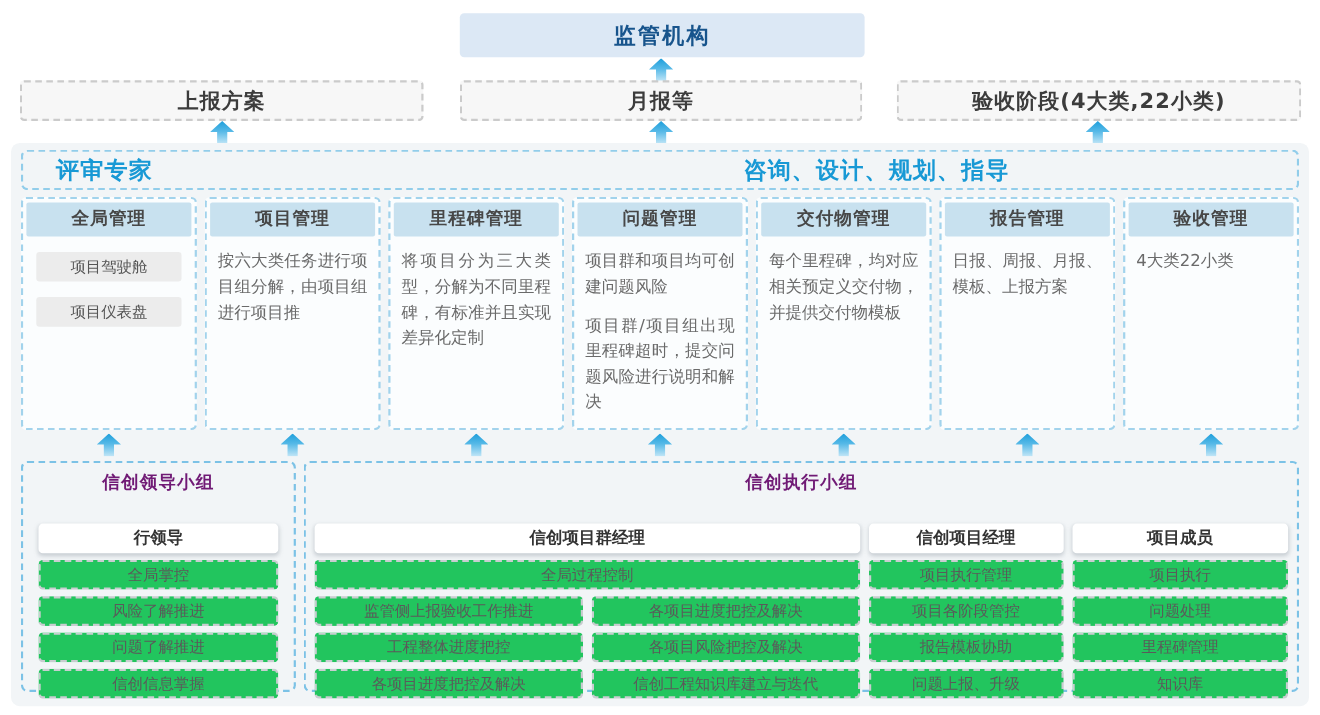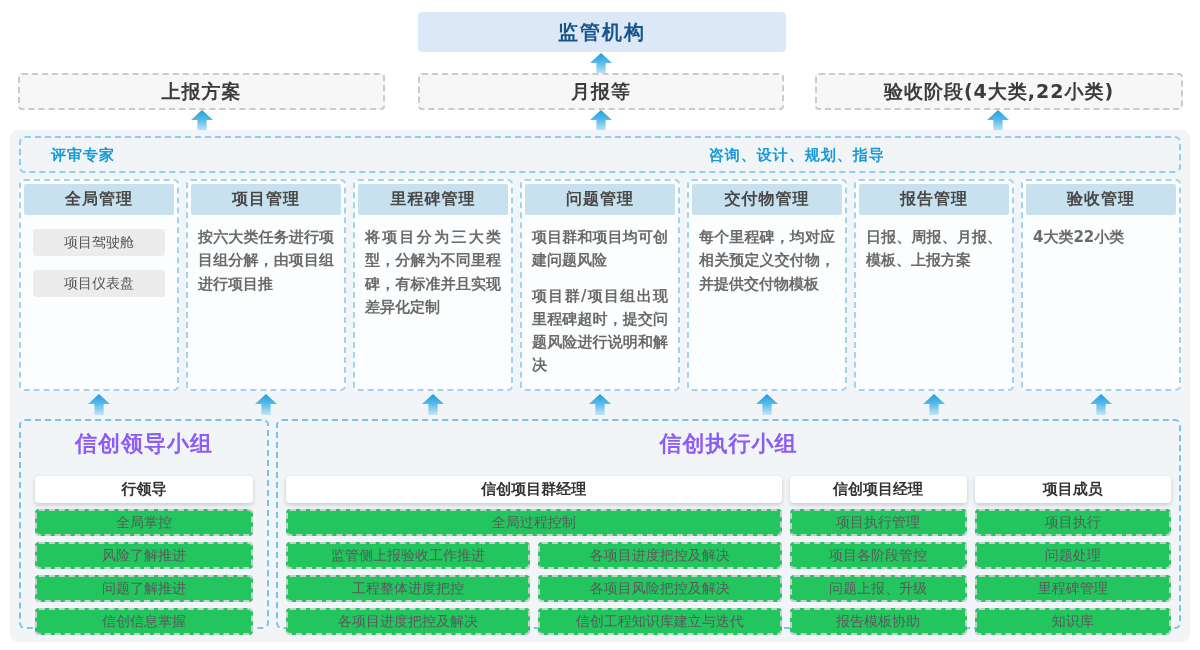--- a/index.html
+++ b/index.html
@@ -25,43 +25,43 @@
     background:linear-gradient(180deg,#1d9edb 0%,#56b9e7 45%,#c2e6f7 100%);
     clip-path:polygon(50% 0,100% 48%,71% 48%,71% 100%,29% 100%,29% 48%,0 48%); }
 
   
   .container { position:absolute; left:10px; top:130px; width:1180px; height:512px;
     background:#f2f5f7; border-radius:8px; }
 
   
   .strip { position:absolute; left:9px; top:6px; width:1162px; height:37px;
     border:2px dashed #92cdea; border-radius:6px; }
-  .strip-label { position:absolute; top:50%; color:#1899d5; font-weight:bold; font-size:15px;
+  .strip-label { position:absolute; top:50%; color:#1899d5; font-weight:bold; font-size:21px;
     letter-spacing:1px; white-space:nowrap; }
   .strip-left { left:30px; transform:translateY(-50%); }
   .strip-right { left:67%; transform:translate(-50%,-50%); }
 
   
   .modules { position:absolute; left:9px; top:49px; width:1162px; height:212px; display:flex; gap:7px; }
   .module { flex:1; border:2px dashed #a2d3ec; border-radius:5px; background:#fbfdfe; overflow:hidden; }
   .module-header { margin:3px; height:31px; background:#c8e1ef; border-radius:2px;
     display:flex; align-items:center; justify-content:center;
     font-weight:bold; font-size:16px; color:#474747; letter-spacing:1px; }
-  .module-body { padding:8px 10px 0; font-size:15px; color:#6a6a6a; line-height:1.55; text-align:justify;font-weight:bold; }
+  .module-body { padding:8px 10px 0; font-size:15px; color:#6a6a6a; line-height:1.55; text-align:justify; }
   .module-body p + p { margin-top:12px; }
   .chip { margin:14px 12px 0; height:27px; background:#ececec; border-radius:3px;
     display:flex; align-items:center; justify-content:center; font-size:14px; color:#565656; }
 
   
   .groups { position:absolute; left:9px; top:289px; width:1162px; height:210px; }
   .group { position:absolute; top:0; height:210px; border:2px dashed #7cc2e6; border-radius:6px; }
   #group-lead { left:0; width:250px; }
   #group-exec { left:257px; width:905px; }
-  .group-title { height:34px; padding-top:8px; text-align:center; color:#8b5cf6;
-    font-weight:bold; font-size:22px; letter-spacing:1px; }
+  .group-title { height:34px; padding-top:8px; text-align:center; color:#701a75;
+    font-weight:bold; font-size:16px; letter-spacing:1px; }
   .lead-inner { padding:2px 14px 0; }
   .role-box { height:27px; background:#ffffff; border-radius:4px;
     box-shadow:0 2px 4px rgba(130,142,152,0.4);
     display:flex; align-items:center; justify-content:center;
     font-weight:bold; font-size:15px; color:#333333;margin-top:19px; }
   .g-item { height:27px; margin-top:6px; background:#22c55e; border:2px dashed #c9cdd0; border-radius:4px;
     display:flex; align-items:center; justify-content:center; font-size:14px; color:#5a5a5a; white-space:nowrap; }
   .exec-cols { display:flex; gap:8px; padding:2px 8px 0; }
   .sub { display:flex; flex-direction:column; }
   .sub-a { flex:0 0 56%; }
@@ -185,22 +185,22 @@
             <div class="pair-row">
               <div class="g-item">各项目进度把控及解决</div>
               <div class="g-item">信创工程知识库建立与迭代</div>
             </div>
           </div>
 
           <div class="sub sub-b">
             <div class="role-box">信创项目经理</div>
             <div class="g-item">项目执行管理</div>
             <div class="g-item">项目各阶段管控</div>
+            <div class="g-item">报告模板协助</div>
             <div class="g-item">问题上报、升级</div>
-            <div class="g-item">报告模板协助</div>
           </div>
 
           <div class="sub sub-c">
             <div class="role-box">项目成员</div>
             <div class="g-item">项目执行</div>
             <div class="g-item">问题处理</div>
             <div class="g-item">里程碑管理</div>
             <div class="g-item">知识库</div>
           </div>
 

